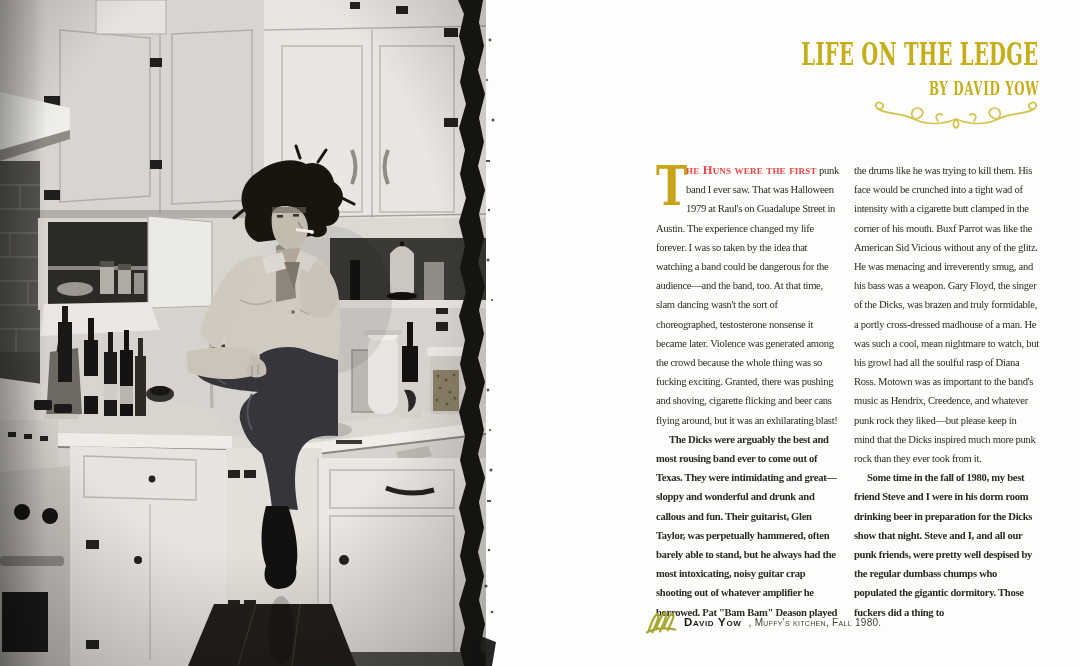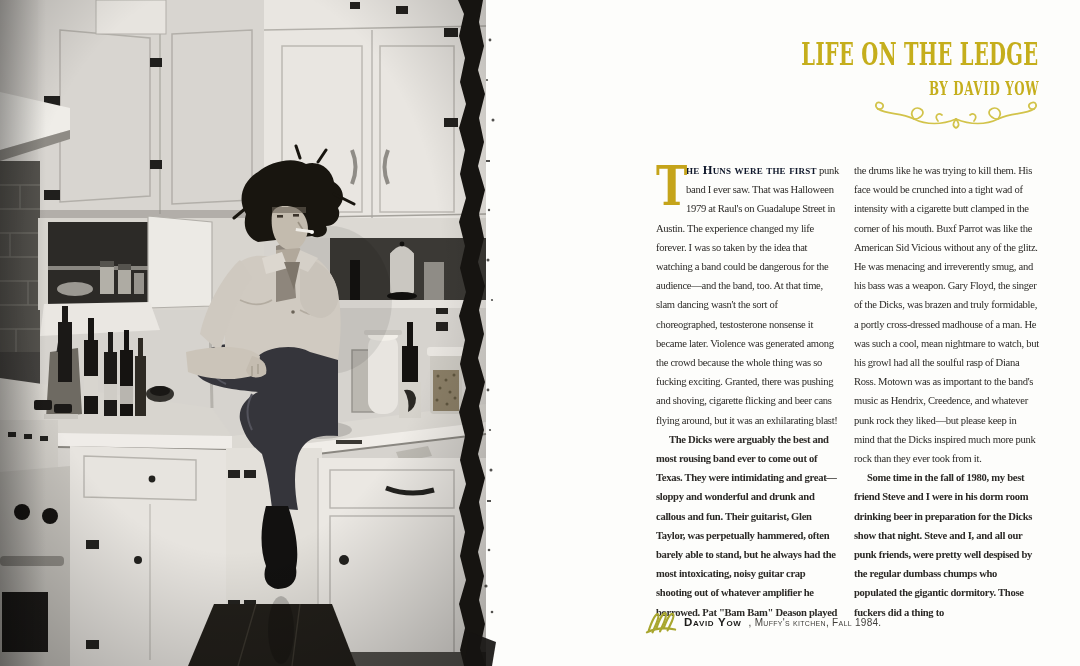--- a/index.html
+++ b/index.html
@@ -344,35 +344,35 @@
       <path d="M162,10 C166,7 164,2 159,4 C155,6 157,11 162,10"></path>
       <path d="M42,20 C36,12 44,6 50,11 C53,15 48,20 42,20"></path>
       <path d="M126,20 C132,12 124,6 118,11 C115,15 120,20 126,20"></path>
       <path d="M84,20 C81,24 80,27 84,29 C88,27 87,24 84,20"></path>
       <path d="M66,22 C62,17 66,13 70,16 M102,22 C106,17 102,13 98,16"></path>
     </g>
   </svg>
 
   <div class="cols">
     <div class="col">
-      <p><span class="dropcap" style="color:#c5a41a;">T</span><span class="leadin" style="color:#0f172a;">he Huns were the first</span>
+      <p><span class="dropcap" style="color:#c5a41a;">T</span><span class="leadin" style="color:#ef4444;">he Huns were the first</span>
         <span>punk band I ever saw. That was Halloween 1979 at Raul's on Guadalupe Street in Austin. The experience changed my life forever. I was so taken by the idea that watching a band could be dangerous for the audience—and the band, too. At that time, slam dancing wasn't the sort of choreographed, testosterone nonsense it became later. Violence was generated among the crowd because the whole thing was so fucking exciting. Granted, there was pushing and shoving, cigarette flicking and beer cans flying around, but it was an exhilarating blast!</span></p>
       <p class="ind">The Dicks were arguably the best and most rousing band ever to come out of Texas. They were intimidating and great—sloppy and wonderful and drunk and callous and fun. Their guitarist, Glen Taylor, was perpetually hammered, often barely able to stand, but he always had the most intoxicating, noisy guitar crap shooting out of whatever amplifier he borrowed. Pat "Bam Bam" Deason played</p>
     </div>
     <div class="col">
       <p>the drums like he was trying to kill them. His face would be crunched into a tight wad of intensity with a cigarette butt clamped in the corner of his mouth. Buxf Parrot was like the American Sid Vicious without any of the glitz. He was menacing and irreverently smug, and his bass was a weapon. Gary Floyd, the singer of the Dicks, was brazen and truly formidable, a portly cross-dressed madhouse of a man. He was such a cool, mean nightmare to watch, but his growl had all the soulful rasp of Diana Ross. Motown was as important to the band's music as Hendrix, Creedence, and whatever punk rock they liked—but please keep in mind that the Dicks inspired much more punk rock than they ever took from it.</p>
       <p class="ind">Some time in the fall of 1980, my best friend Steve and I were in his dorm room drinking beer in preparation for the Dicks show that night. Steve and I, and all our punk friends, were pretty well despised by the regular dumbass chumps who populated the gigantic dormitory. Those fuckers did a thing to</p>
     </div>
   </div>
 
   <div class="caption">
     <svg class="cap-flourish" viewBox="0 0 34 26">
       <g stroke="#a8a62e" stroke-width="2.3" fill="none" stroke-linecap="round">
         <path d="M4,22 C8,10 12,3 14,5 C16,8 10,19 8,24"></path>
         <path d="M12,20 C16,8 20,2 22,4 C24,7 18,18 16,23"></path>
         <path d="M20,19 C24,8 28,2 30,5 C32,8 26,17 24,22"></path>
         <path d="M2,24 C10,20 22,19 32,21"></path>
       </g>
     </svg>
     <span class="cap-name">David Yow</span>
-      <span class="cap-rest">, Muffy's kitchen, Fall 1984.</span>
+      <span class="cap-rest">, Muffy's kitchen, Fall 1980.</span>
   </div>
 </div>
 
 </body></html>

